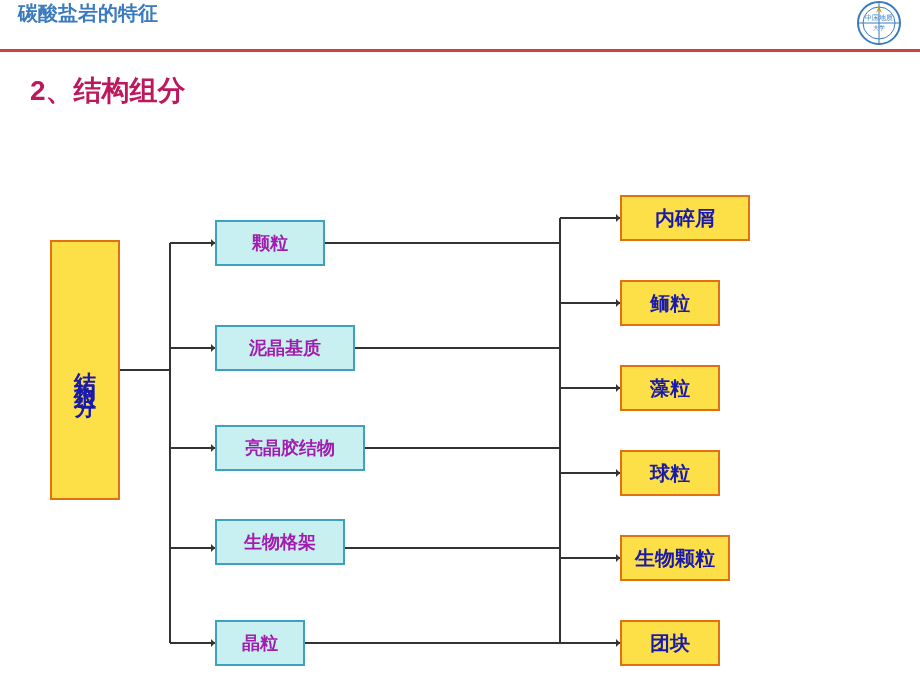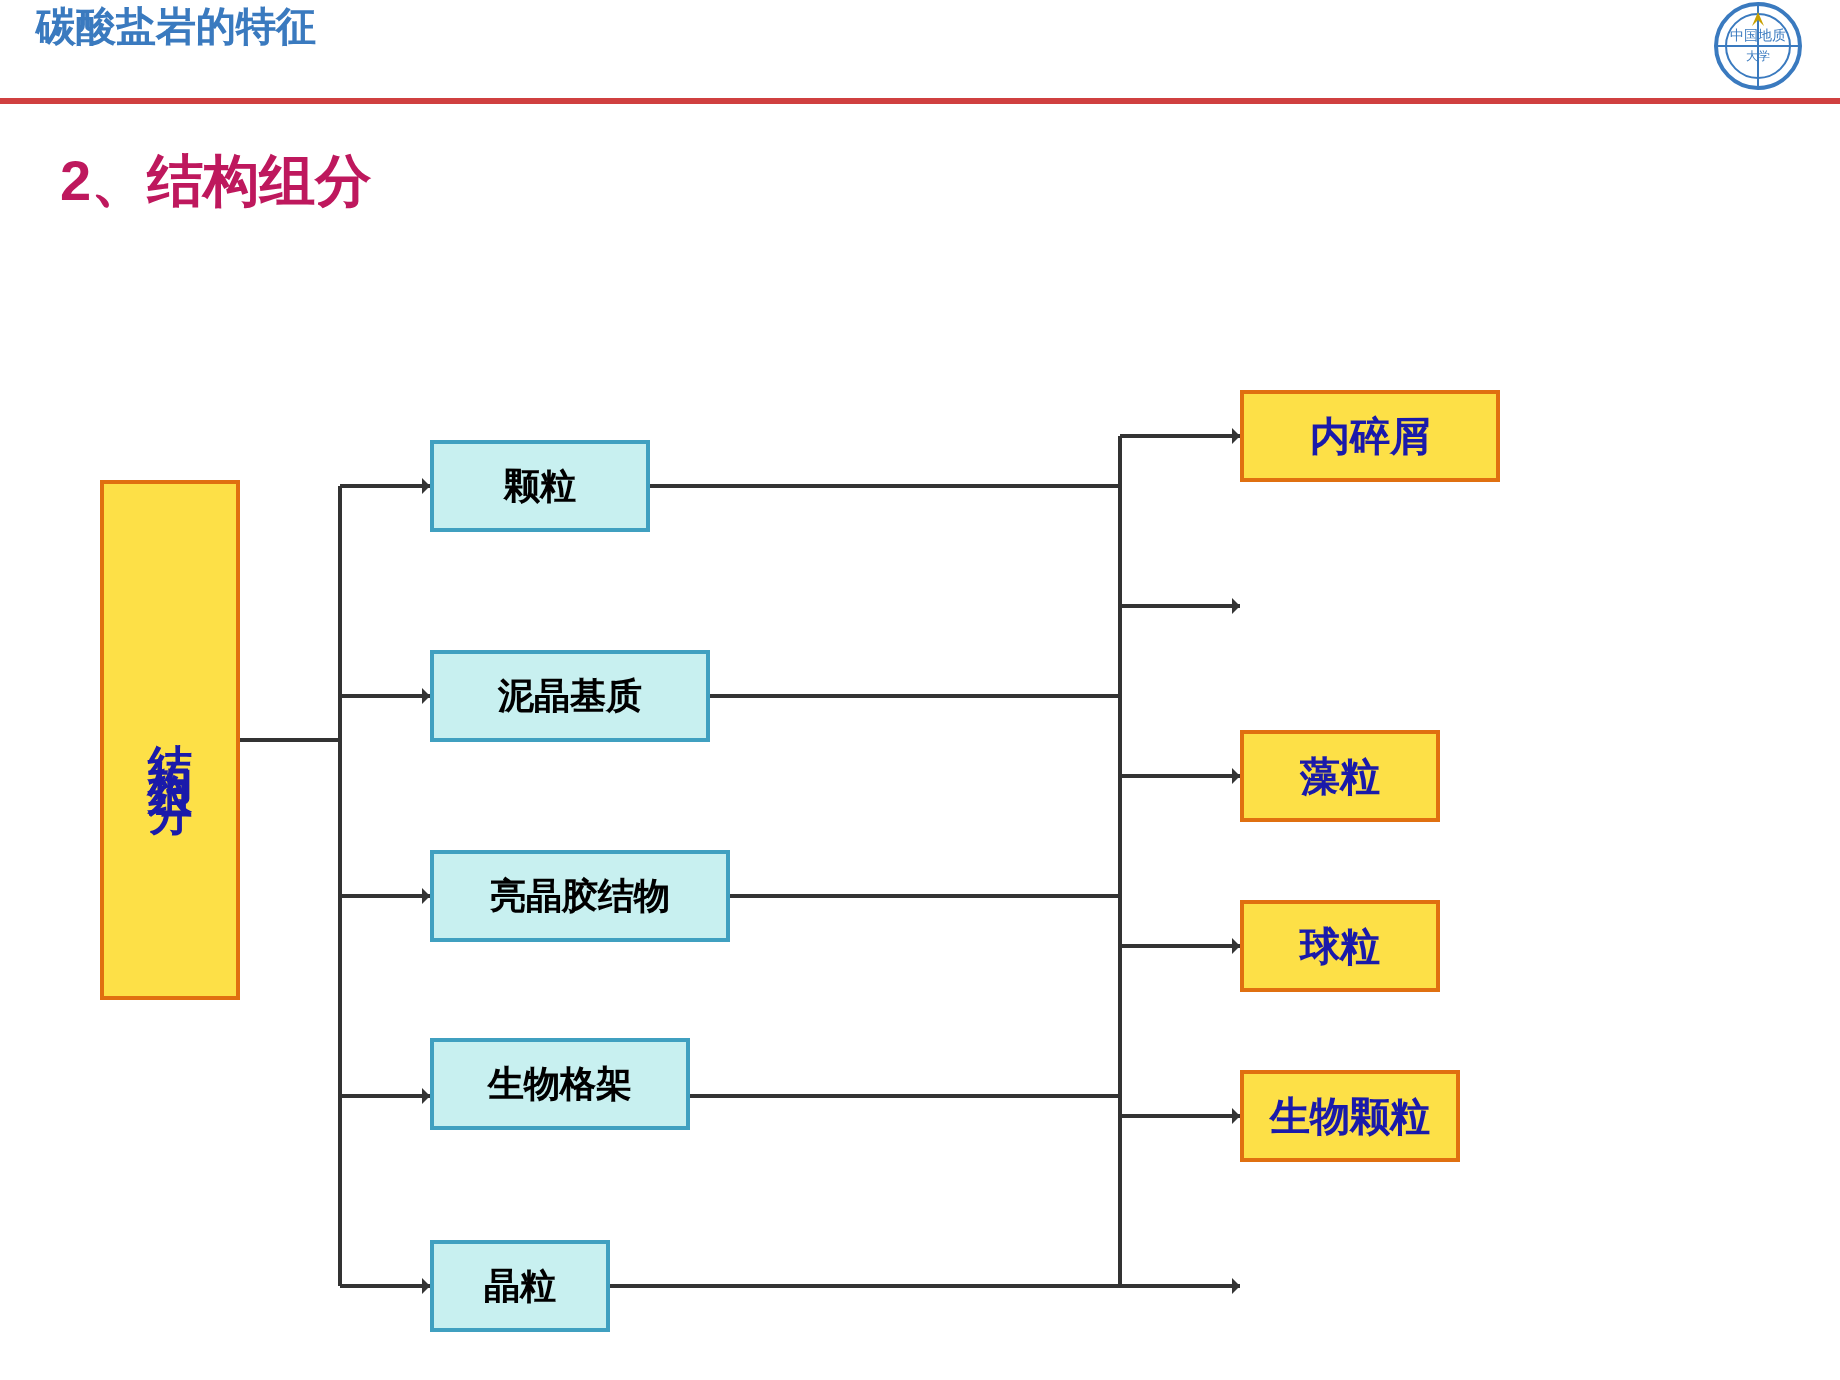--- a/index.html
+++ b/index.html
@@ -61,21 +61,21 @@
       color: #1a1aaa;
       font-weight: bold;
       display: flex;
       align-items: center;
       justify-content: center;
       position: absolute;
     }
     .box-cyan {
       background: #c8f0f0;
       border: 2px solid #40a0c0;
-      color: #000000;
+      color: #a21caf;
       font-weight: bold;
       display: flex;
       align-items: center;
       justify-content: center;
       position: absolute;
     }
 
     
     #box-root {
       left: 20px;
@@ -246,23 +246,29 @@
     <div class="box-cyan" id="box-bio-frame">
       <span>生物格架</span>
     </div>
     <div class="box-cyan" id="box-crystal">
       <span>晶粒</span>
     </div>
 
     <div class="box-orange" id="box-intraclast">
       <span>内碎屑</span>
     </div>
+    <div class="box-orange" id="box-ooid">
+      <span>鲕粒</span>
+    </div>
     <div class="box-orange" id="box-algae">
       <span>藻粒</span>
     </div>
     <div class="box-orange" id="box-peloid">
       <span>球粒</span>
     </div>
     <div class="box-orange" id="box-bioclast">
       <span>生物颗粒</span>
     </div>
+    <div class="box-orange" id="box-lump">
+      <span>团块</span>
+    </div>
   </div>
 </div>
 
 </body></html>

